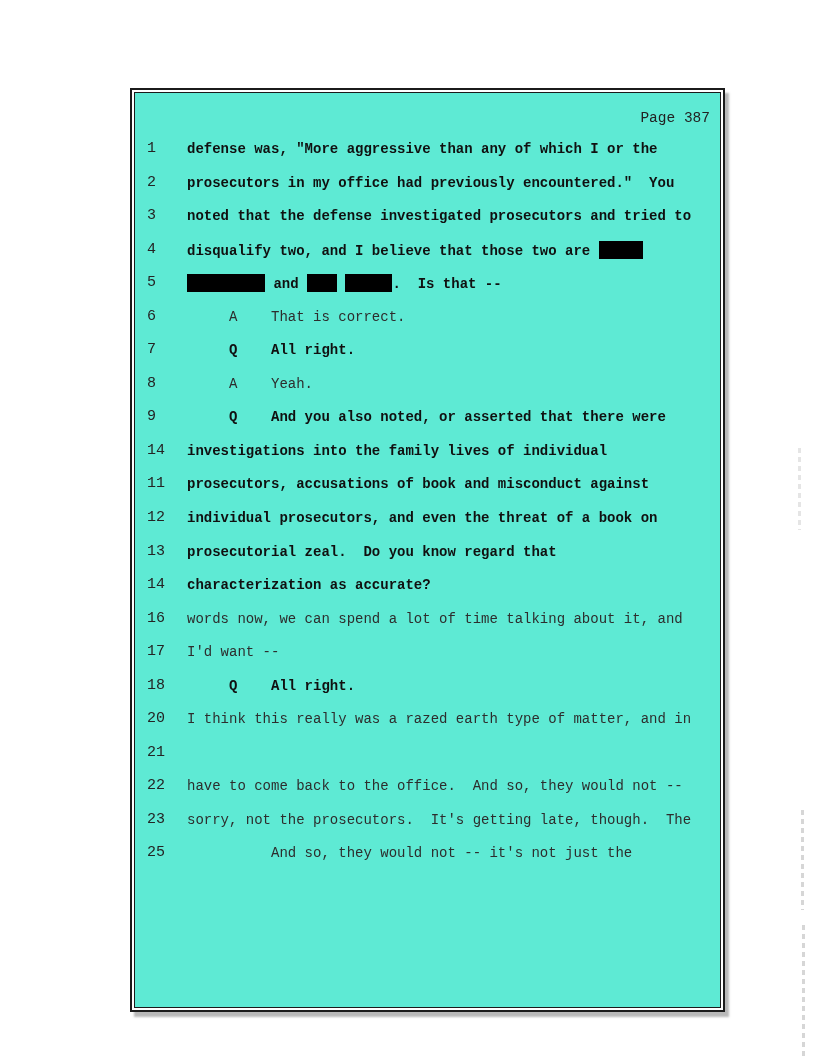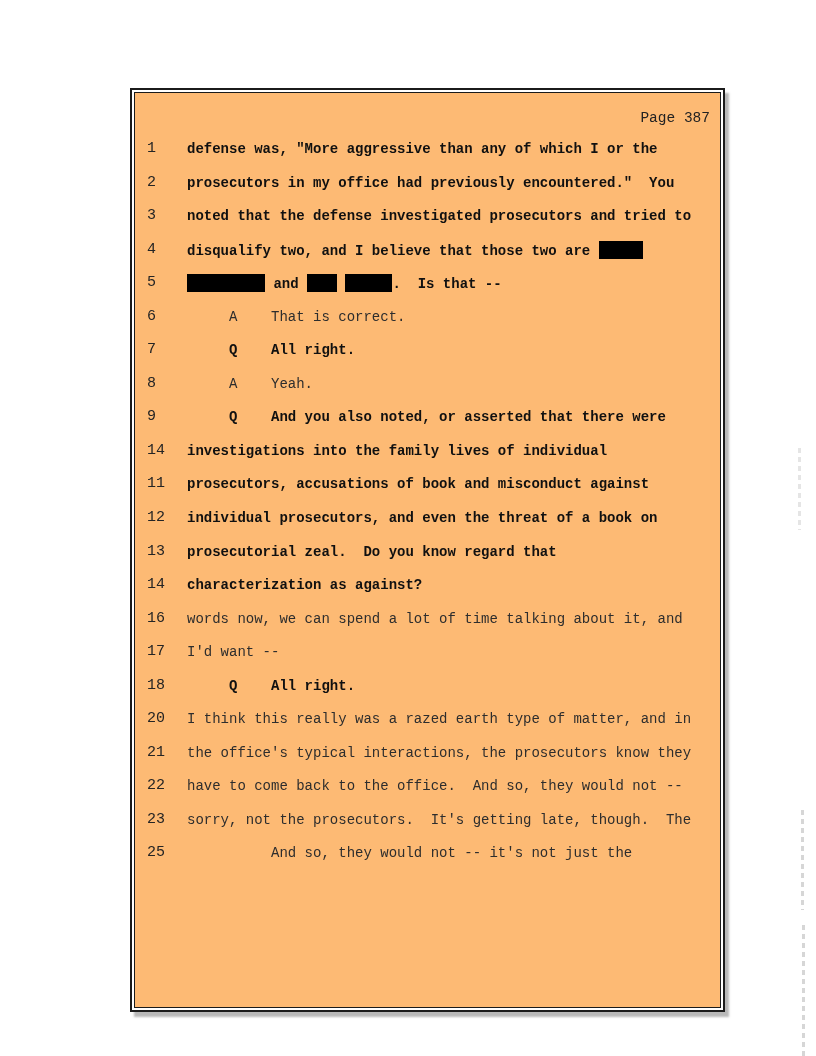--- a/index.html
+++ b/index.html
@@ -25,21 +25,21 @@
     padding: 2px;
     background: #ffffff;
     box-shadow: 4px 5px 2px rgba(125,125,125,0.55);
   }
   .page-frame-inner {
     width: 100%;
     height: 100%;
     box-sizing: border-box;
     border: 1px solid #1b1b1b;
     position: relative;
-    background: #fdba74;
+    background: #5eead4;
     text-align: center;
   }
   .page-header {
     position: absolute;
     top: 17px;
     right: 10px;
     font-size: 14.5px;
     color: #222222;
     white-space: pre;
   }
@@ -145,41 +145,40 @@
           <div class="t-line bold">
             <span class="t-num">12</span>
             <span class="t-text">individual prosecutors, and even the threat of a book on</span>
           </div>
           <div class="t-line bold">
             <span class="t-num">13</span>
             <span class="t-text">prosecutorial zeal.  Do you know regard that</span>
           </div>
           <div class="t-line bold">
             <span class="t-num">14</span>
-            <span class="t-text">characterization as against?</span>
+            <span class="t-text">characterization as accurate?</span>
           </div>
           <div class="t-line">
             <span class="t-num">16</span>
             <span class="t-text">words now, we can spend a lot of time talking about it, and</span>
           </div>
           <div class="t-line">
             <span class="t-num">17</span>
             <span class="t-text">I'd want --</span>
           </div>
           <div class="t-line bold">
             <span class="t-num">18</span>
             <span class="t-text">     Q    All right.</span>
           </div>
           <div class="t-line">
             <span class="t-num">20</span>
             <span class="t-text">I think this really was a razed earth type of matter, and in</span>
           </div>
           <div class="t-line">
             <span class="t-num">21</span>
-            <span class="t-text">the office's typical interactions, the prosecutors know they</span>
           </div>
           <div class="t-line">
             <span class="t-num">22</span>
             <span class="t-text">have to come back to the office.  And so, they would not --</span>
           </div>
           <div class="t-line">
             <span class="t-num">23</span>
             <span class="t-text">sorry, not the prosecutors.  It's getting late, though.  The</span>
           </div>
           <div class="t-line">

